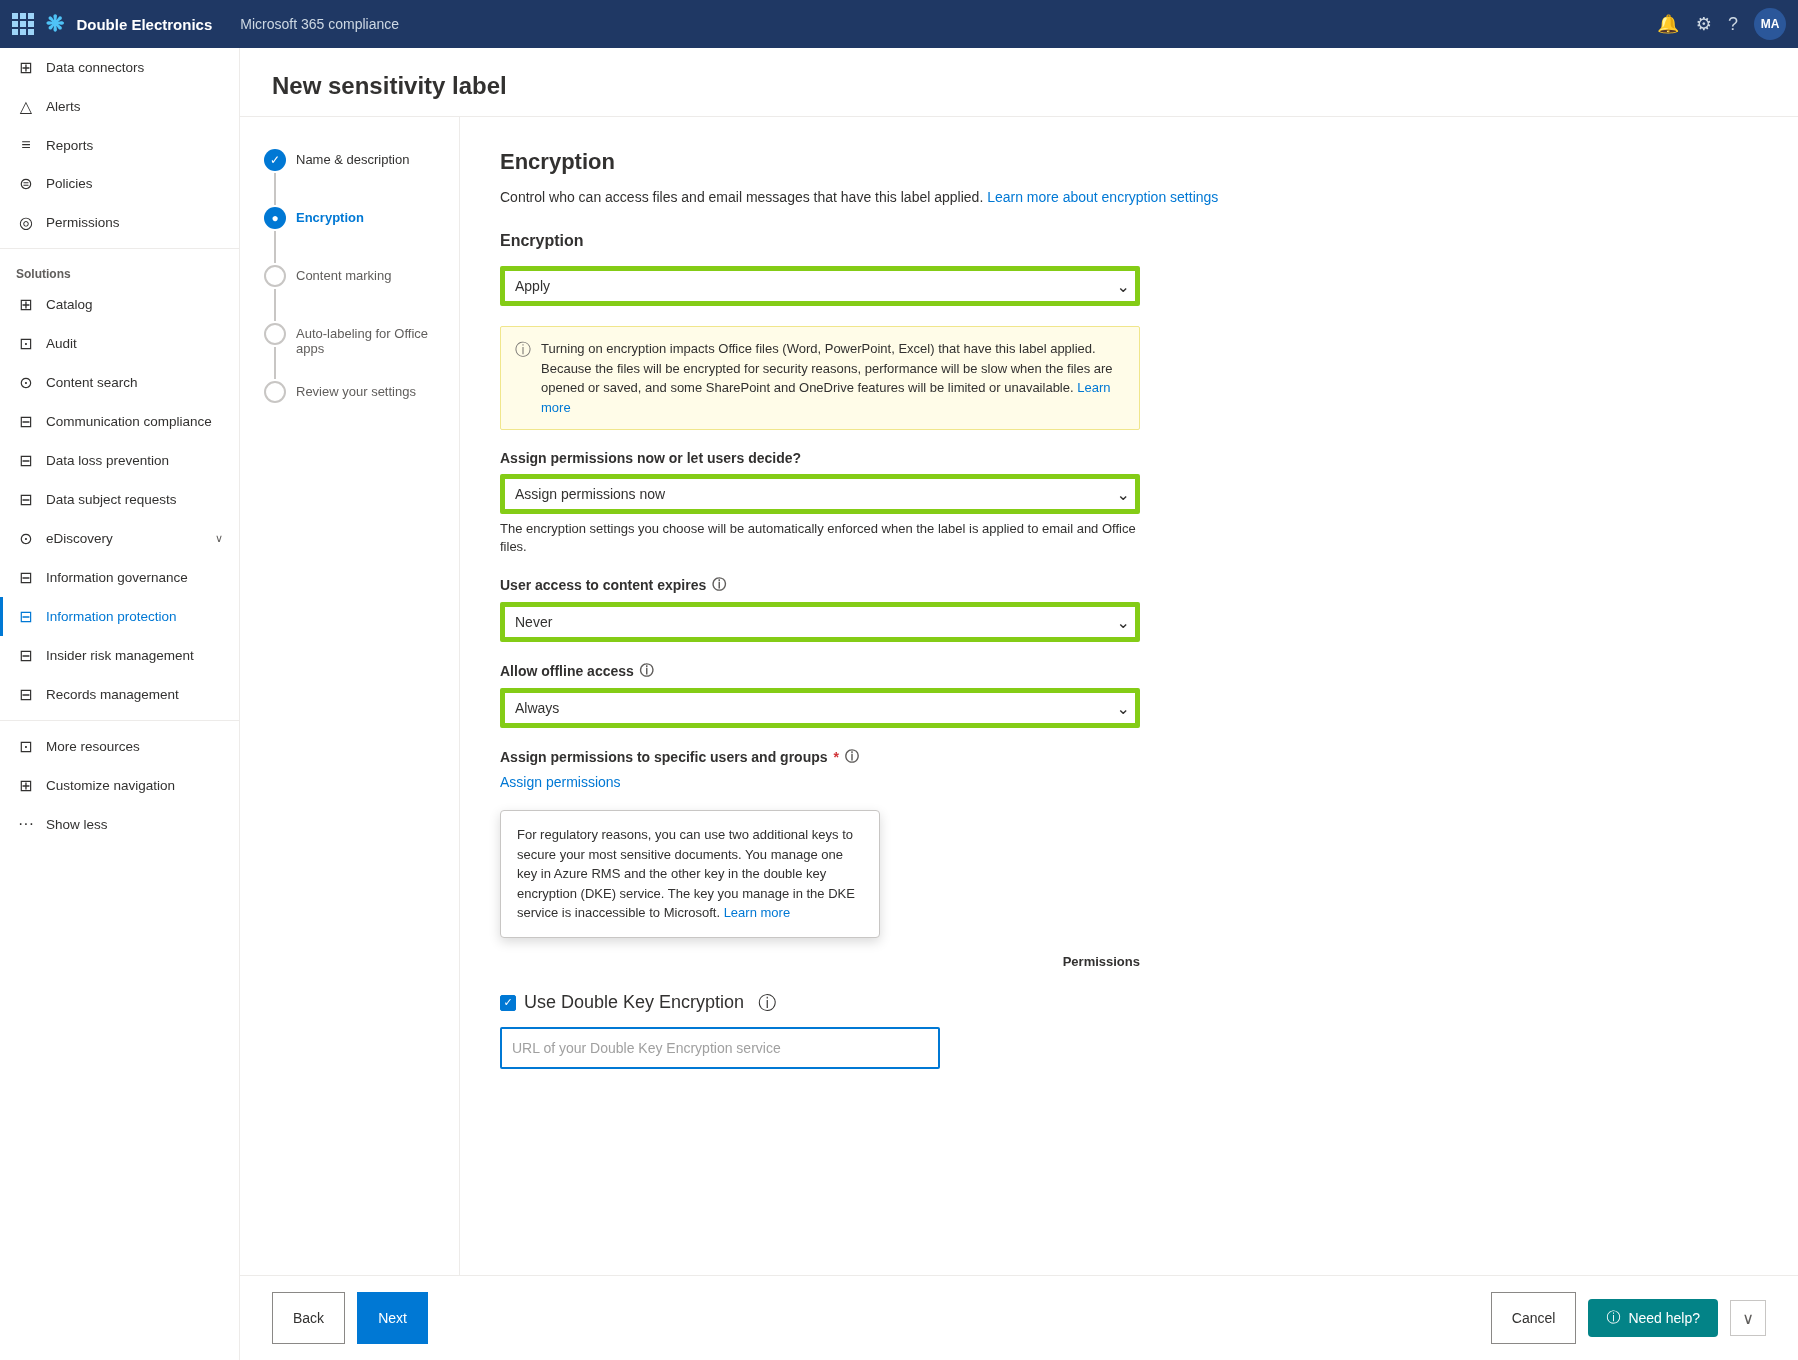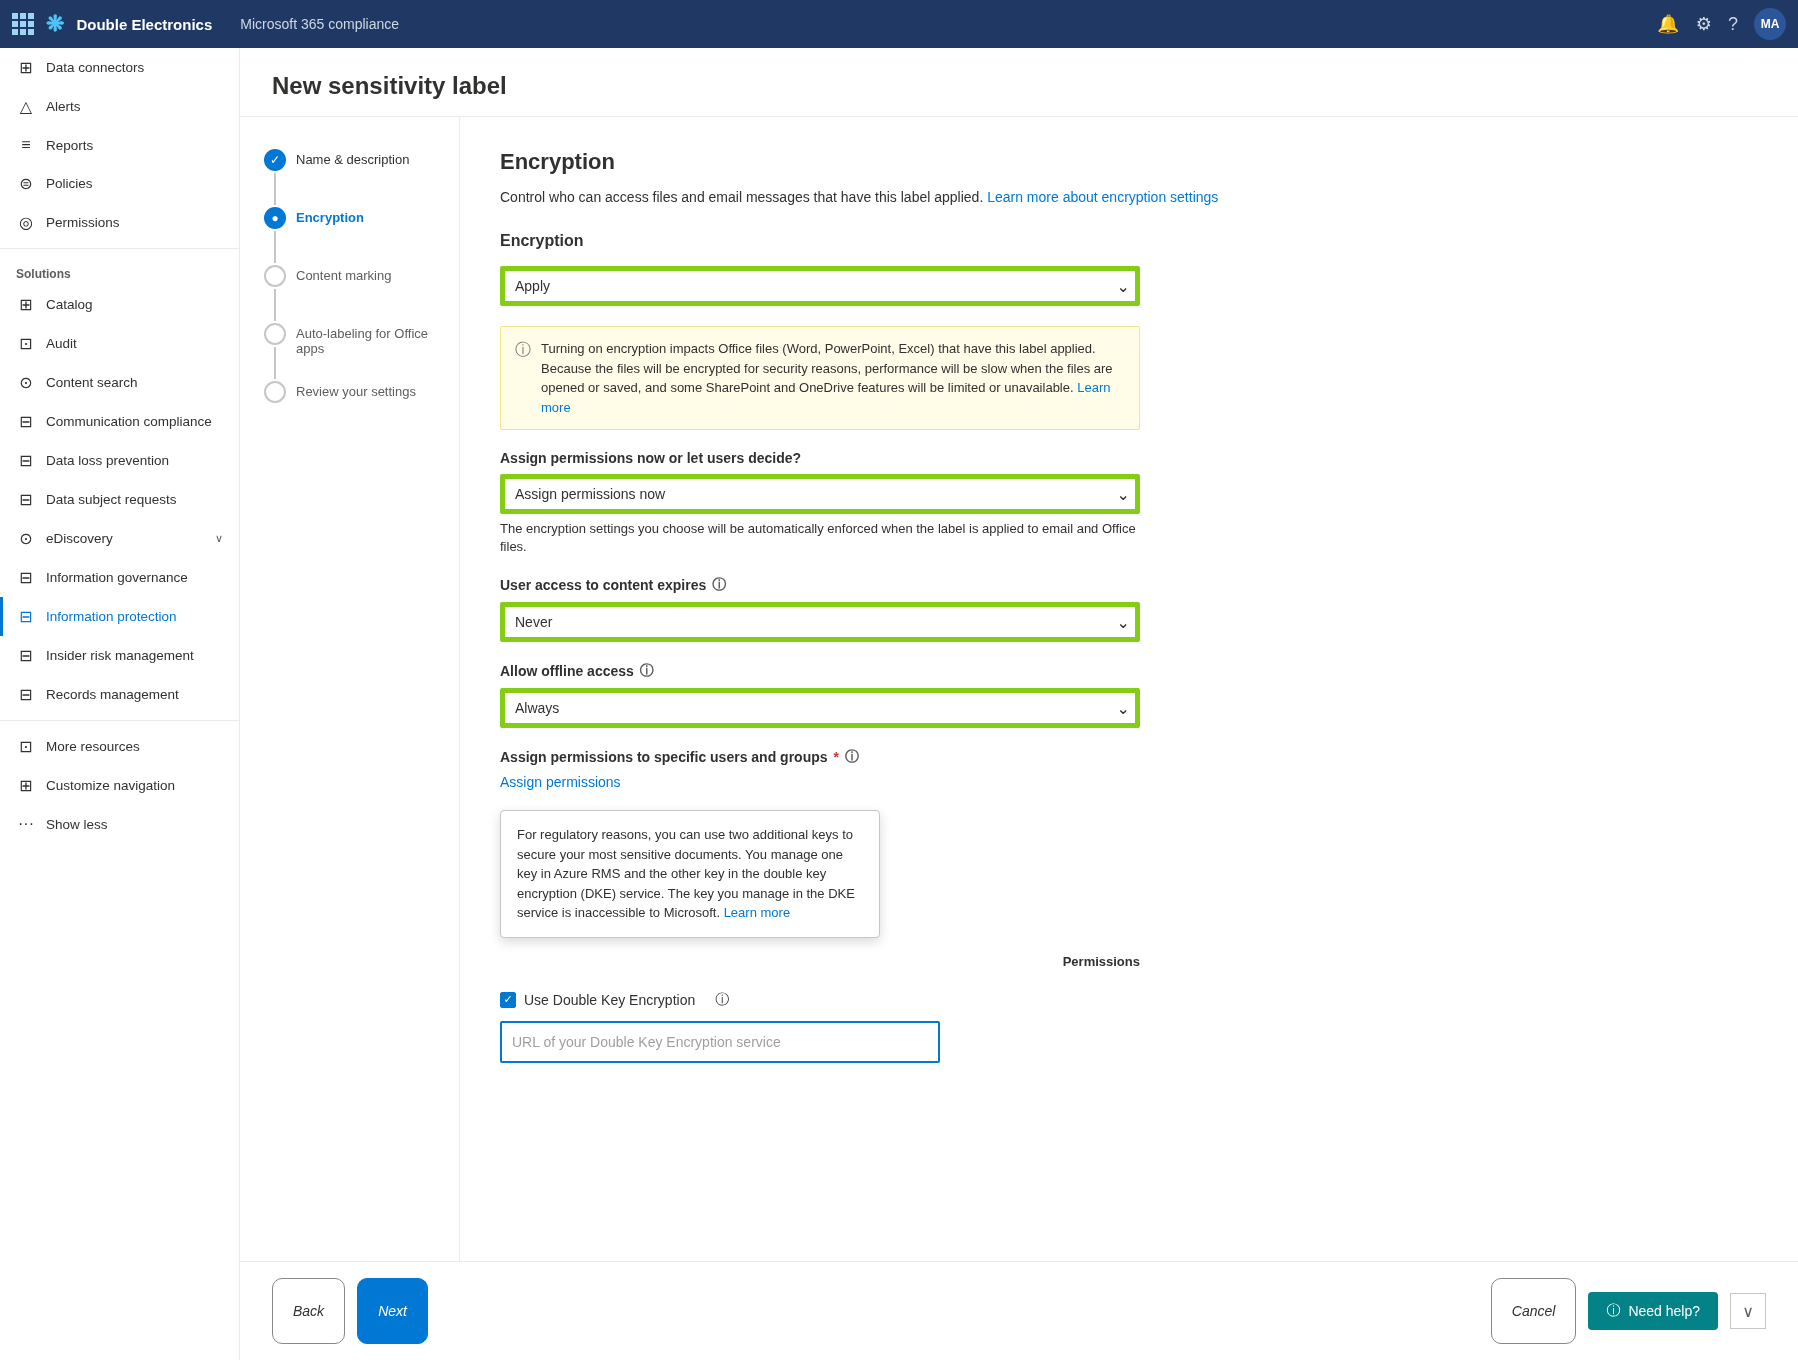--- a/index.html
+++ b/index.html
@@ -81,29 +81,29 @@
     
     .tooltip-popup { background: white; border: 1px solid #c8c6c4; border-radius: 4px; padding: 14px 16px; max-width: 340px; font-size: 13px; color: #323130; line-height: 1.5; box-shadow: 0 4px 12px rgba(0,0,0,0.15); position: relative; margin-top: 4px; }
     .tooltip-popup a { color: #0078d4; text-decoration: none; }
     .permissions-header { display: flex; align-items: center; max-width: 640px; font-size: 13px; font-weight: 600; color: #323130; padding-bottom: 6px; }
     .perm-col-users { flex: 1; }
     .perm-col-perms { width: 120px; text-align: right; }
 
     
     .checkbox-row { display: flex; align-items: center; gap: 8px; margin-bottom: 12px; }
     .checkbox-box { width: 16px; height: 16px; background: #0078d4; border: 1px solid #0078d4; border-radius: 2px; display: flex; align-items: center; justify-content: center; color: white; font-size: 11px; flex-shrink: 0; cursor: pointer; }
-    .checkbox-label { font-size: 14px; color: #323130; display: flex; align-items: center; gap: 20px; }
+    .checkbox-label { font-size: 18px; color: #323130; display: flex; align-items: center; gap: 14px; }
 
     
     .dke-input { width: 100%; max-width: 440px; padding: 11px 10px; border: 2px solid #0078d4; border-radius: 2px; font-size: 14px; color: #a0a0a0; background: white; outline: none; }
     .dke-input::placeholder { color: #a0a0a0; }
 
     
     .footer { background: white; border-top: 1px solid #edebe9; padding: 16px 32px; display: flex; align-items: center; gap: 12px; flex-shrink: 0; }
-    .btn { padding: 24px 20px; border-radius: 10px; font-size: 14px; cursor: pointer; border: 1px solid transparent; font-weight: 500; font-style: italic; }
+    .btn { padding: 17px 20px; border-radius: 0; font-size: 14px; cursor: pointer; border: 1px solid transparent; font-weight: 500; }
     .btn-default { background: white; border-color: #8a8886; color: #323130; }
     .btn-primary { background: #0078d4; color: white; border-color: #0078d4; }
     .btn-spacer { flex: 1; }
 
     .need-help-btn { background: #038387; color: white; border: none; padding: 10px 18px; border-radius: 4px; font-size: 14px; cursor: pointer; display: flex; align-items: center; gap: 8px; }
 
     .scroll-btn { width: 36px; height: 36px; background: white; border: 1px solid #c8c6c4; display: flex; align-items: center; justify-content: center; cursor: pointer; color: #605e5c; font-size: 16px; }
   </style>
 </head>
 <body>

